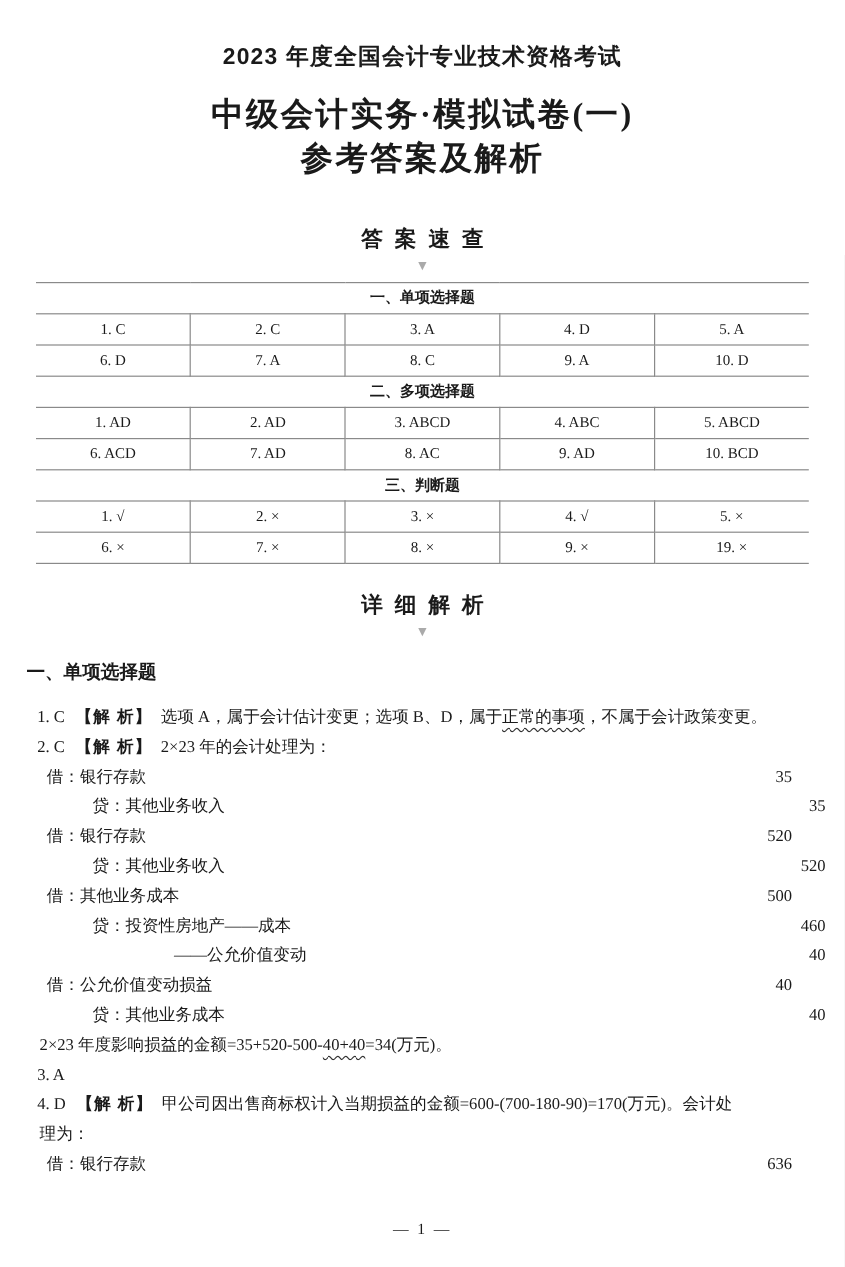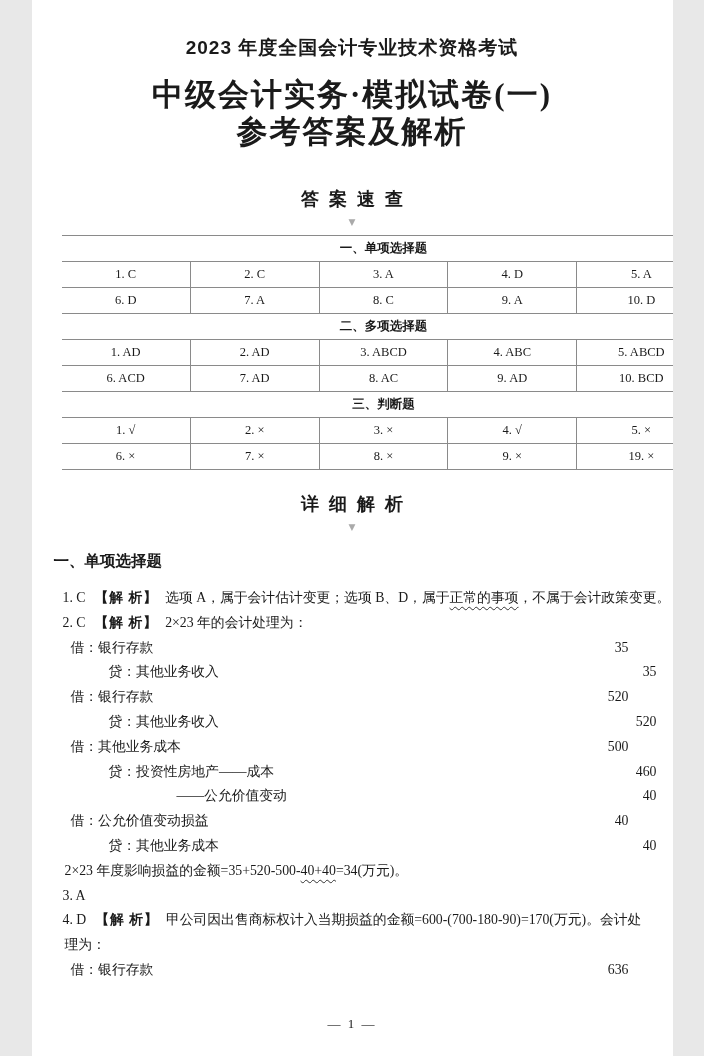--- a/index.html
+++ b/index.html
@@ -1,39 +1,39 @@
 <!DOCTYPE html>
 <html><head>
 <meta charset="utf-8">
 <style>
   * { margin: 0; padding: 0; box-sizing: border-box; }
   html, body { background: #e8e8e8; }
   .page {
     position: relative;
-    width: 641px;
+    width: 704px;
     height: 1056px;
     background: #ffffff;
     margin: 0 auto;
     overflow: hidden;
     font-family: "Liberation Serif", "DejaVu Serif", serif;
     color: #1a1a1a;
   }
   .title1 {
     padding-top: 36px;
     text-align: center;
     font-family: "Liberation Sans", "DejaVu Sans", sans-serif;
     font-weight: bold;
     font-size: 19px;
     line-height: 24px;
     letter-spacing: 1px;
   }
   .title2, .title3 {
     text-align: center;
     font-weight: bold;
-    font-size: 31px;
+    font-size: 27px;
     line-height: 34px;
     letter-spacing: 2px;
   }
   .title2 { margin-top: 18px; }
   .title3 { margin-top: 3px; }
   .big-heading {
     text-align: center;
     font-family: "Liberation Sans", "DejaVu Sans", sans-serif;
     font-weight: bold;
     font-size: 18px;
@@ -90,21 +90,21 @@
   }
   .lines { margin-top: 12px; }
   .line {
     position: relative;
     height: 24.8px;
     line-height: 24.8px;
     white-space: nowrap;
   }
   .inum { display: inline-block; margin-right: 9px; }
   .jiexi {
-    font-family: Liberation Serif, serif;
+    font-family: Liberation Sans, sans-serif;
     font-weight: bold;
     margin-right: 7px;
     letter-spacing: 1px;
   }
   .jie  { margin-left: 8px; }
   .dai  { margin-left: 46px; }
   .dashcont { margin-left: 114px; }
   .cont { margin-left: 2px; }
   .amt { position: absolute; top: 0; }
   .amt.debit  { right: 44px; }

